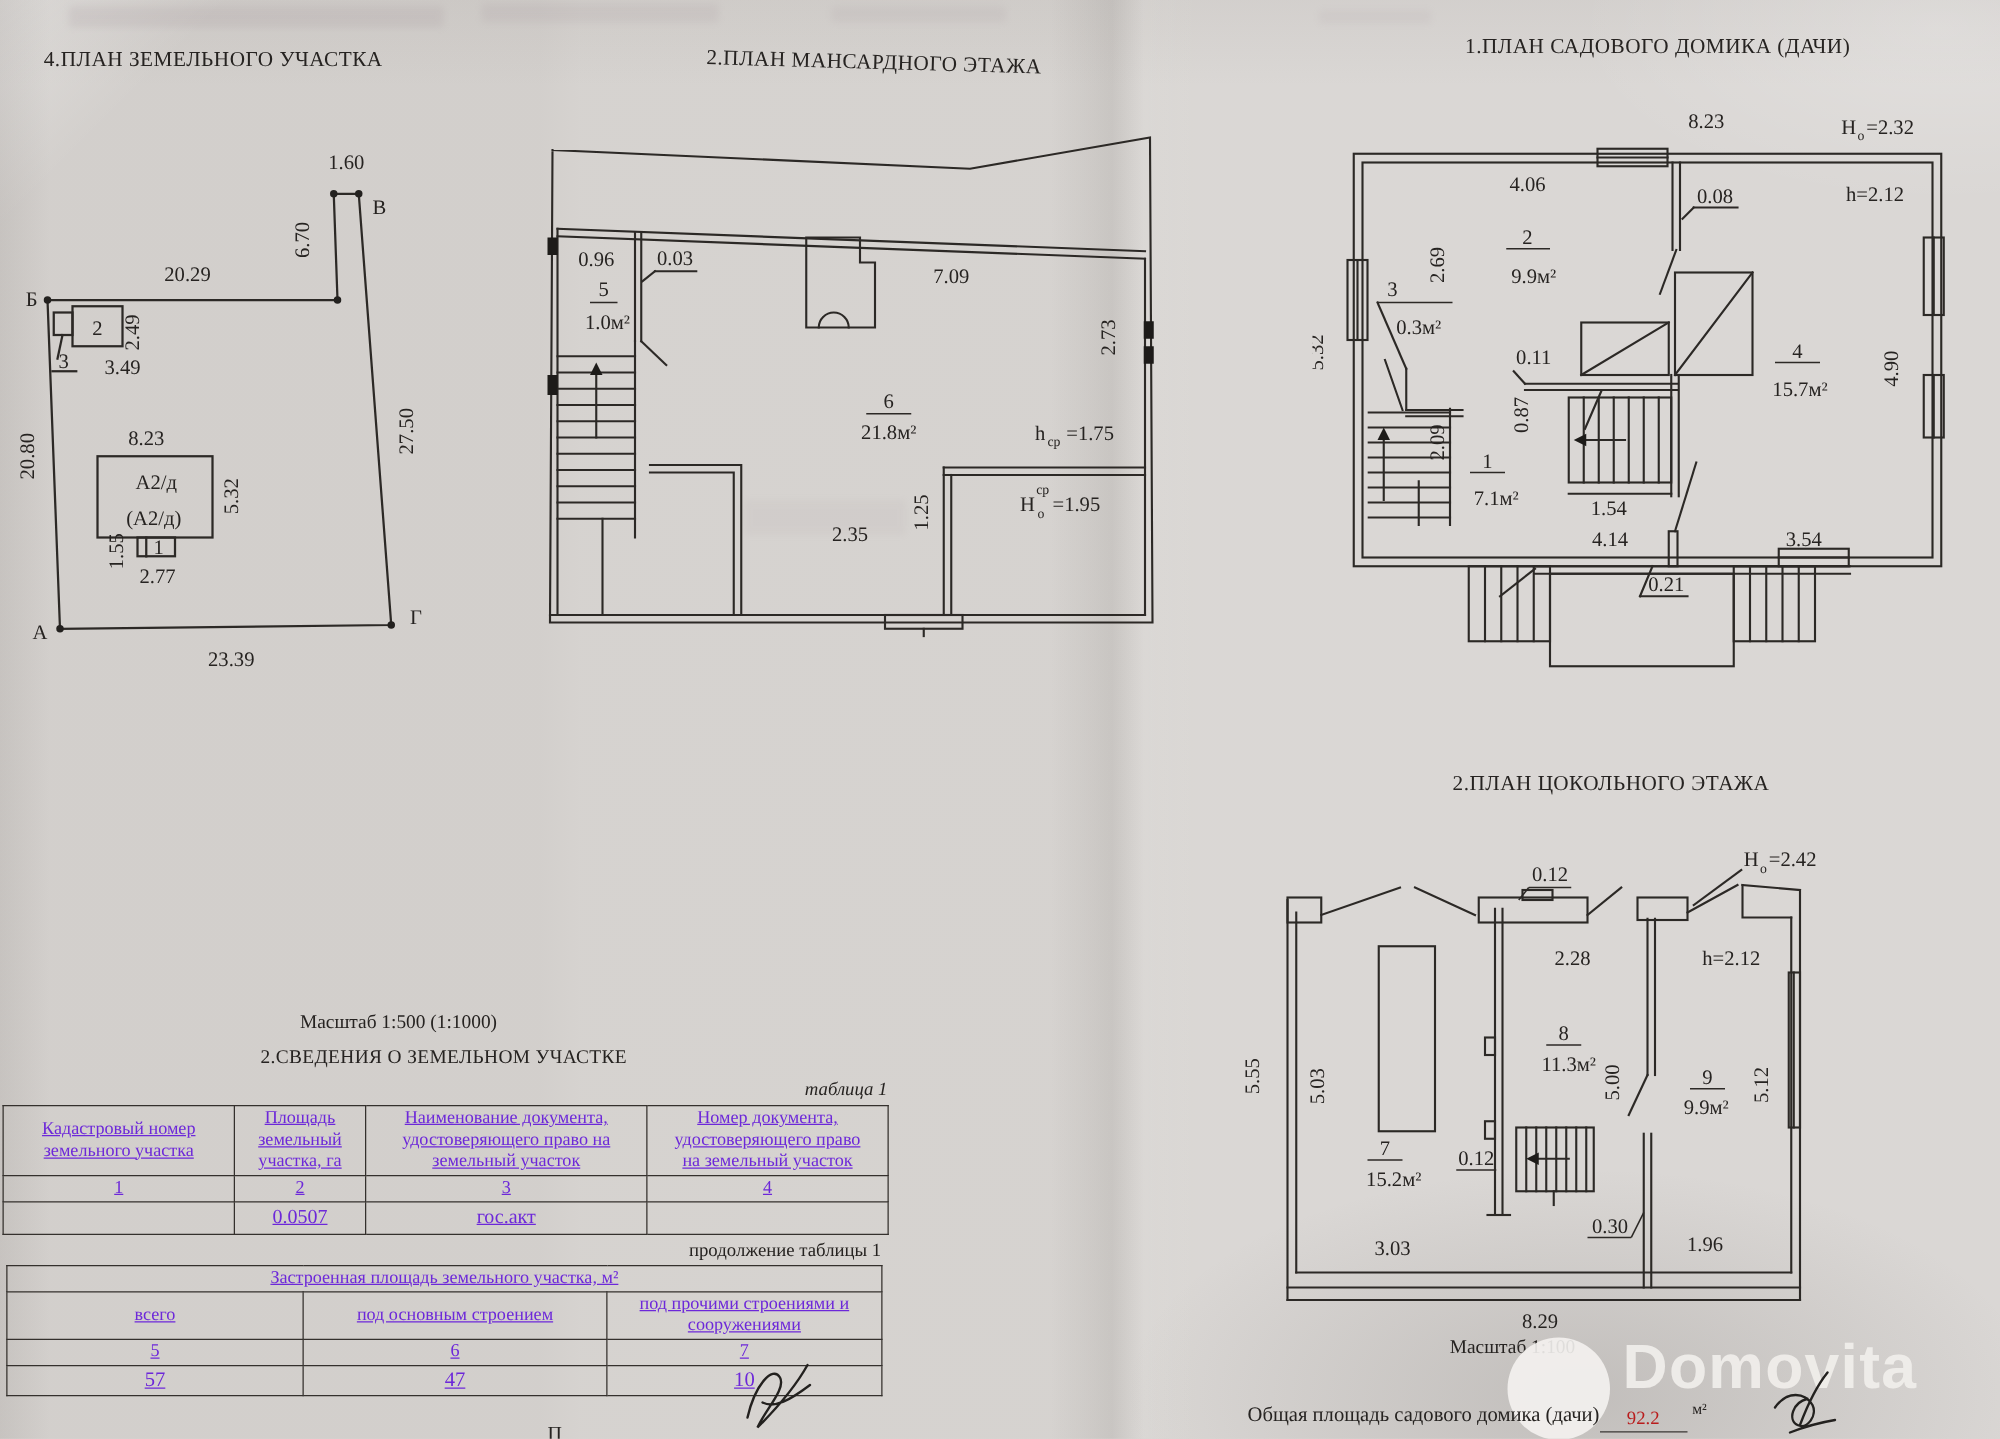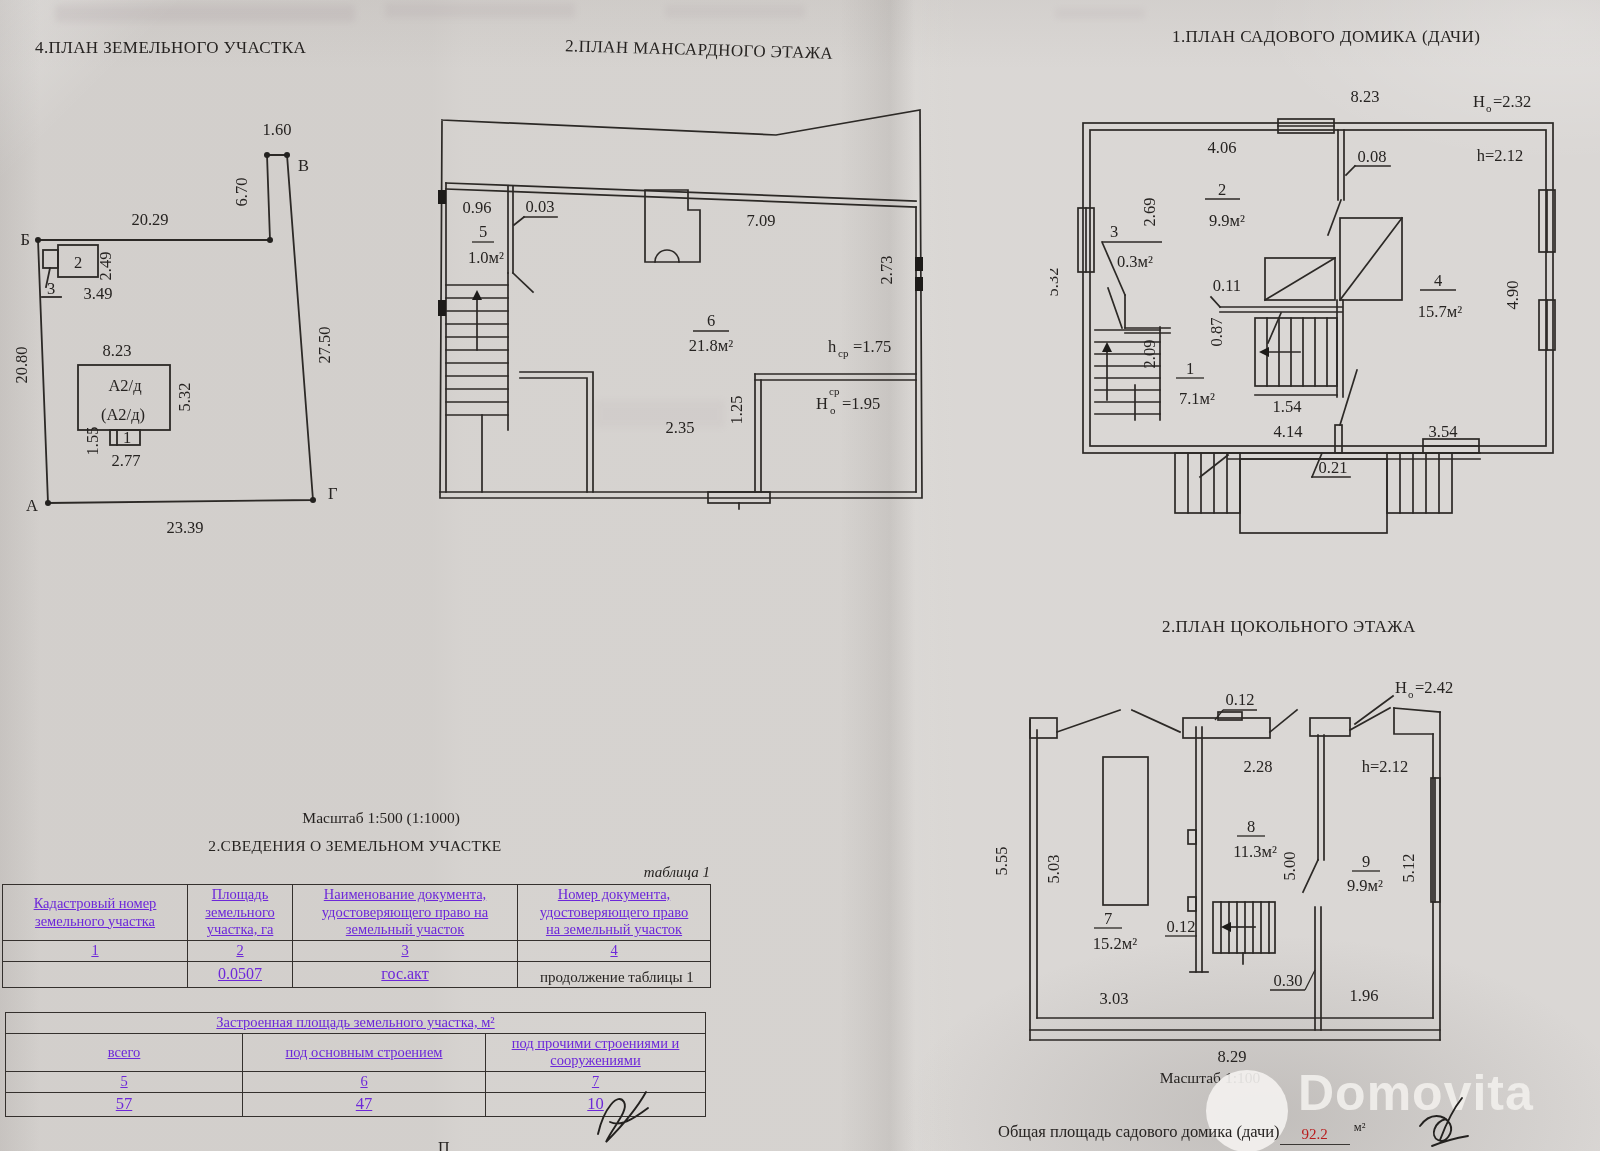--- a/index.html
+++ b/index.html
@@ -383,37 +383,37 @@
     <text x="123" y="312">7</text>
     <text x="130" y="337">15.2м²</text>
     <text x="196" y="320">0.12</text>
     <text x="303" y="374">0.30</text>
     <text x="379" y="389">1.96</text>
     <text x="129" y="392">3.03</text>
     <text x="247" y="450">8.29</text>
   </g>
 </svg>
 
-<div class="abs note" style="left:240px;top:809px;width:220px;text-align:right;">Масштаб 1:500 (1:1000)</div>
+<div class="abs note" style="left:240px;top:809px;width:220px;text-align:left;">Масштаб 1:500 (1:1000)</div>
 <div class="abs note" style="left:190px;top:837px;width:330px;text-align:center;letter-spacing:0.3px;">2.СВЕДЕНИЯ О ЗЕМЕЛЬНОМ УЧАСТКЕ</div>
 <div class="abs note" style="left:600px;top:864px;width:110px;text-align:right;font-size:15px;font-style:italic;">таблица 1</div>
 
 <table class="abs" style="left:2px;top:884px;width:708px;">
   <colgroup>
       <col style="width:185px">
       <col style="width:105px">
       <col style="width:225px">
       <col style="width:193px">
     </colgroup>
   <tbody>
       <tr style="height:54px;">
     <td>Кадастровый номер
 земельного участка</td>
     <td>Площадь
-земельного
+земельный
 участка, га</td>
     <td>Наименование документа,
 удостоверяющего право на
 земельный участок</td>
     <td>Номер документа,
 удостоверяющего право
 на земельный участок</td>
   </tr>
   <tr style="height:18px;">
     <td>1</td>
@@ -423,21 +423,21 @@
   </tr>
   <tr style="height:26px;font-size:16px;">
     <td></td>
     <td>0.0507</td>
     <td>гос.акт</td>
     <td></td>
   </tr>
 </tbody>
   </table>
 
-<div class="abs note" style="left:540px;top:969px;width:165px;text-align:left;font-size:15px;">продолжение таблицы 1</div>
+<div class="abs note" style="left:540px;top:993px;width:165px;text-align:right;font-size:15px;">продолжение таблицы 1</div>
 
 <table class="abs" style="left:5px;top:1012px;width:700px;">
   <colgroup>
       <col style="width:237px">
       <col style="width:243px">
       <col style="width:220px">
     </colgroup>
   <tbody>
       <tr style="height:20px;">
     <td colspan="3">Застроенная площадь земельного участка,  м²</td>

